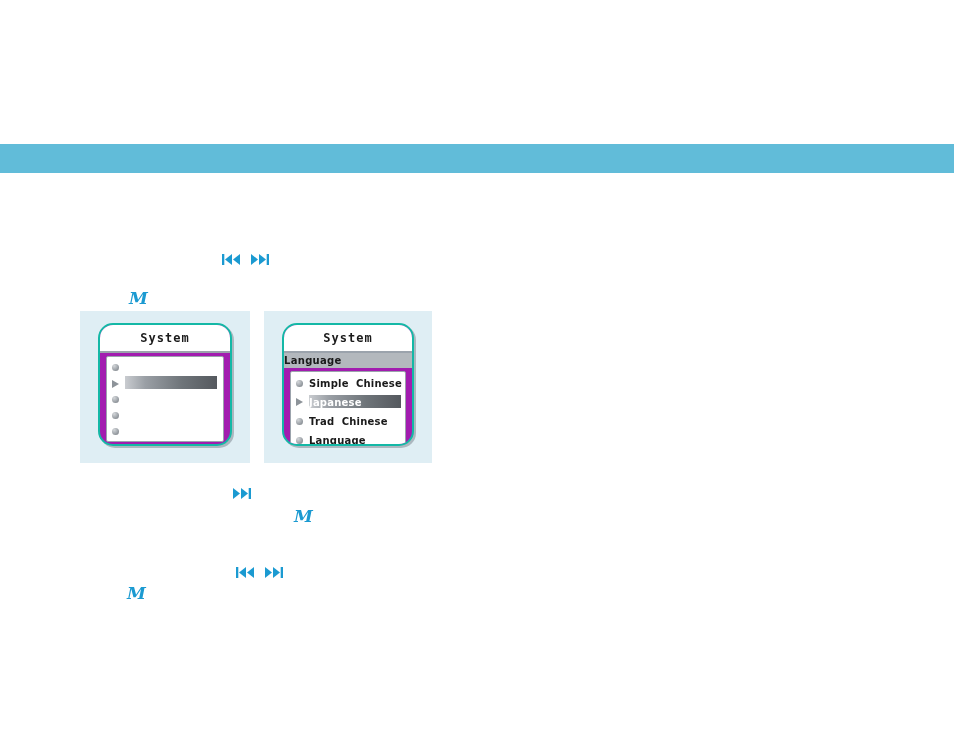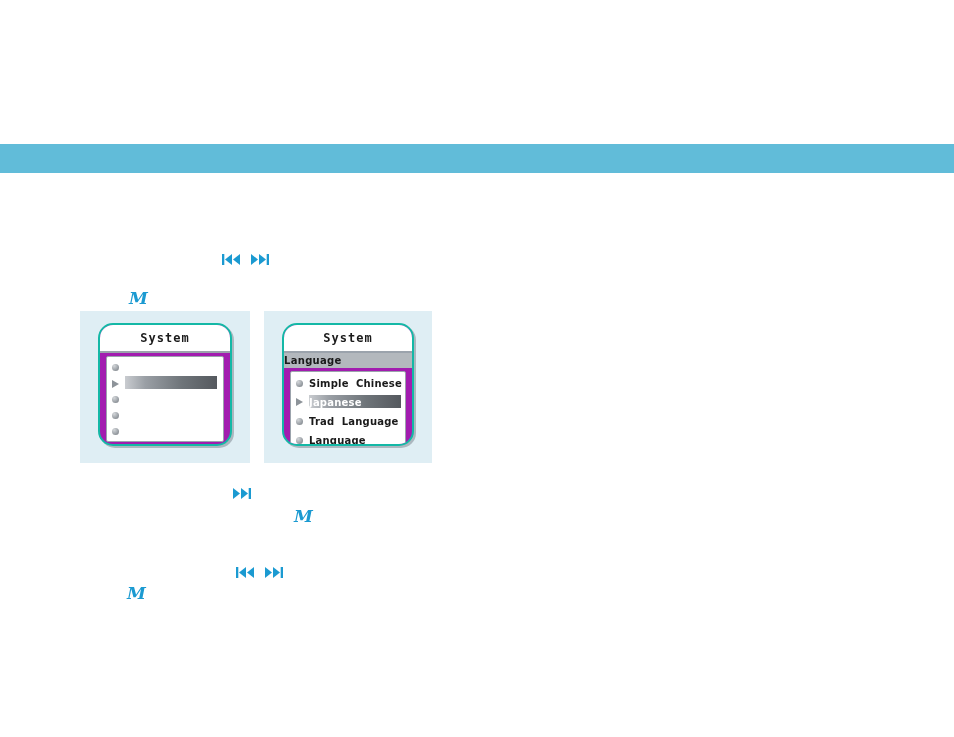--- a/index.html
+++ b/index.html
@@ -281,21 +281,21 @@
       </div>
 
       <div class="lcd-row tall selected">
         <div class="hl wide"></div>
         <span class="ptr"></span>
         <span class="row-label">Japanese</span>
       </div>
 
       <div class="lcd-row tall">
         <span class="orb"></span>
-        <span class="row-label">Trad  Language</span>
+        <span class="row-label">Trad  Chinese</span>
       </div>
 
       <div class="lcd-row tall">
         <span class="orb"></span>
         <span class="row-label">Language</span>
       </div>
 
     </div>
   </div>
 </div>

